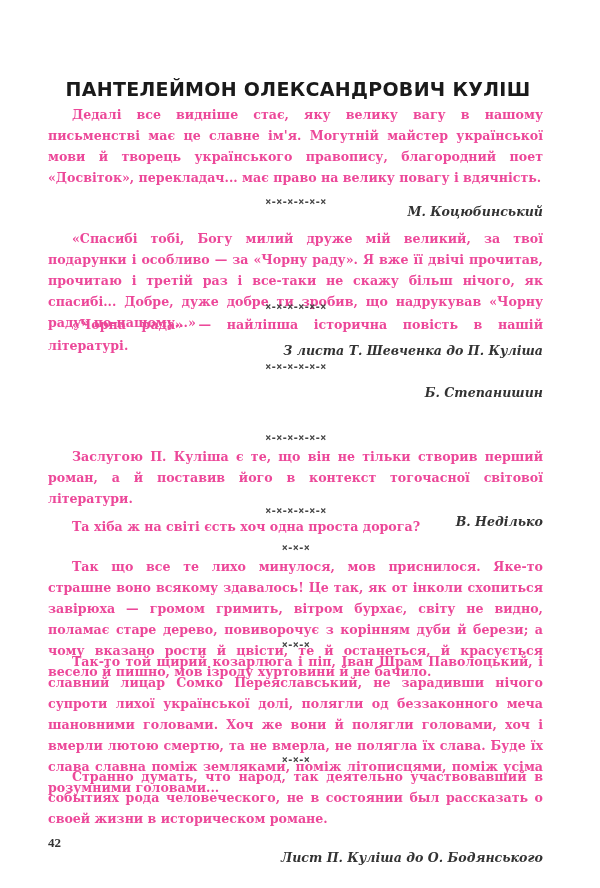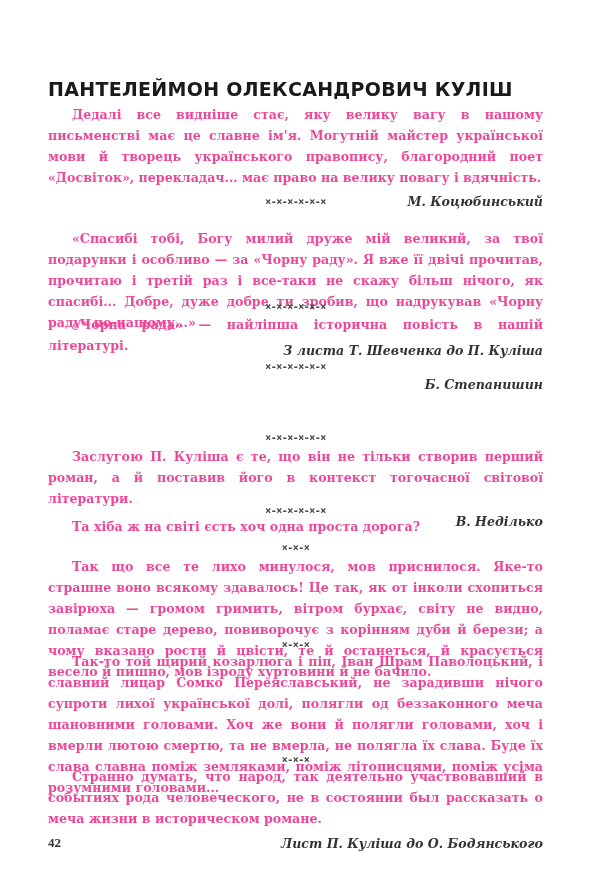--- a/index.html
+++ b/index.html
@@ -1,19 +1,19 @@
 <!DOCTYPE html>
 <html><head>
   <meta charset="utf-8">
   <style>
     html, body { margin: 0; padding: 0; background: #ffffff; }
     body { width: 600px; height: 888px; position: relative; overflow: hidden; }
     .page { position: absolute; left: 48px; top: 0; width: 495px; color: #2a2a2a; }
     .title {
-      position: absolute; left: 0; top: 78px; width: 500px; 
+      position: absolute; left: 0; top: 78px; width: 500px; text-align: center;
       font-family: "DejaVu Sans", sans-serif; font-weight: bold; font-size: 19px;
       letter-spacing: 0.3px; color: #1a1a1a;
     }
     .block { position: absolute; left: 0; width: 495px; }
     .p {
       font-family: "DejaVu Serif", serif; font-weight: bold; font-size: 12.6px;
       line-height: 21px; text-align: justify; text-indent: 24px; margin: 0;
       color: #ec4899;
     }
     .attr {
@@ -30,37 +30,37 @@
     }
   </style>
 </head>
 <body>
 
 <div class="page">
   <div class="title">ПАНТЕЛЕЙМОН ОЛЕКСАНДРОВИЧ КУЛІШ</div>
 
   <div class="block" style="top:104px">
     <p class="p">Дедалі все видніше стає, яку велику вагу в нашому письменстві має це славне ім'я. Могутній майстер української мови й творець українського правопису, благородний поет «Досвіток», перекладач... має право на велику повагу і вдячність.</p>
-    <div class="attr" style="margin-top:3px">М. Коцюбинський</div>
+    <div class="attr" style="margin-top:13px">М. Коцюбинський</div>
   </div>
   <div class="block sep" style="top:195px">×-×-×-×-×-×</div>
 
   <div class="block" style="top:228px">
     <p class="p">«Спасибі тобі, Богу милий друже мій великий, за твої подарунки і особливо — за «Чорну раду». Я вже її двічі прочитав, прочитаю і третій раз і все-таки не скажу більш нічого, як спасибі... Добре, дуже добре ти зробив, що надрукував «Чорну раду» по-нашому...»</p>
     <div class="attr" style="margin-top:7px">З листа Т. Шевченка до П. Куліша</div>
   </div>
   <div class="block sep" style="top:300px">×-×-×-×-×-×</div>
 
   <div class="block" style="top:314px">
     <p class="p">«Чорна рада» — найліпша історична повість в нашій літературі.</p>
   </div>
   <div class="block sep" style="top:360px">×-×-×-×-×-×</div>
 
   <div class="block" style="top:374px">
-    <div class="attr" style="margin-top:0">Б. Степанишин</div>
+    <div class="attr" style="margin-top:8px">Б. Степанишин</div>
   </div>
   <div class="block sep" style="top:431px">×-×-×-×-×-×</div>
 
   <div class="block" style="top:446px">
     <p class="p">Заслугою П. Куліша є те, що він не тільки створив перший роман, а й поставив його в контекст тогочасної світової літератури.</p>
     <div class="attr" style="margin-top:2px">В. Неділько</div>
   </div>
   <div class="block sep" style="top:504px">×-×-×-×-×-×</div>
 
   <div class="block" style="top:516px">
@@ -72,18 +72,18 @@
     <p class="p">Так що все те лихо минулося, мов приснилося. Яке-то страшне воно всякому здавалось! Це так, як от інколи схопиться завірюха — громом гримить, вітром бурхає, світу не видно, поламає старе дерево, повиворочує з корінням дуби й берези; а чому вказано рости й цвісти, те й останеться, й красується весело й пишно, мов ізроду хуртовини й не бачило.</p>
   </div>
   <div class="block sep" style="top:638px">×-×-×</div>
 
   <div class="block" style="top:651px">
     <p class="p">Так-то той щирий козарлюга і піп, Іван Шрам Паволоцький, і славний лицар Сомко Переяславський, не зарадивши нічого супроти лихої української долі, полягли од беззаконного меча шановними головами. Хоч же вони й полягли головами, хоч і вмерли лютою смертю, та не вмерла, не полягла їх слава. Буде їх слава славна поміж земляками, поміж літописцями, поміж усіма розумними головами...</p>
   </div>
   <div class="block sep" style="top:753px">×-×-×</div>
 
   <div class="block" style="top:766px">
-    <p class="p">Странно думать, что народ, так деятельно участвовавший в событиях рода человеческого, не в состоянии был рассказать о меча жизни в историческом романе.</p>
-    <div class="attr" style="margin-top:4px">Лист П. Куліша до О. Бодянського</div>
+    <p class="p">Странно думать, что народ, так деятельно участвовавший в событиях рода человеческого, не в состоянии был рассказать о своей жизни в историческом романе.</p>
+    <div class="attr" style="margin-top:18px">Лист П. Куліша до О. Бодянського</div>
   </div>
 </div>
 
 <div class="pagenum">42</div>
 
 </body></html>

